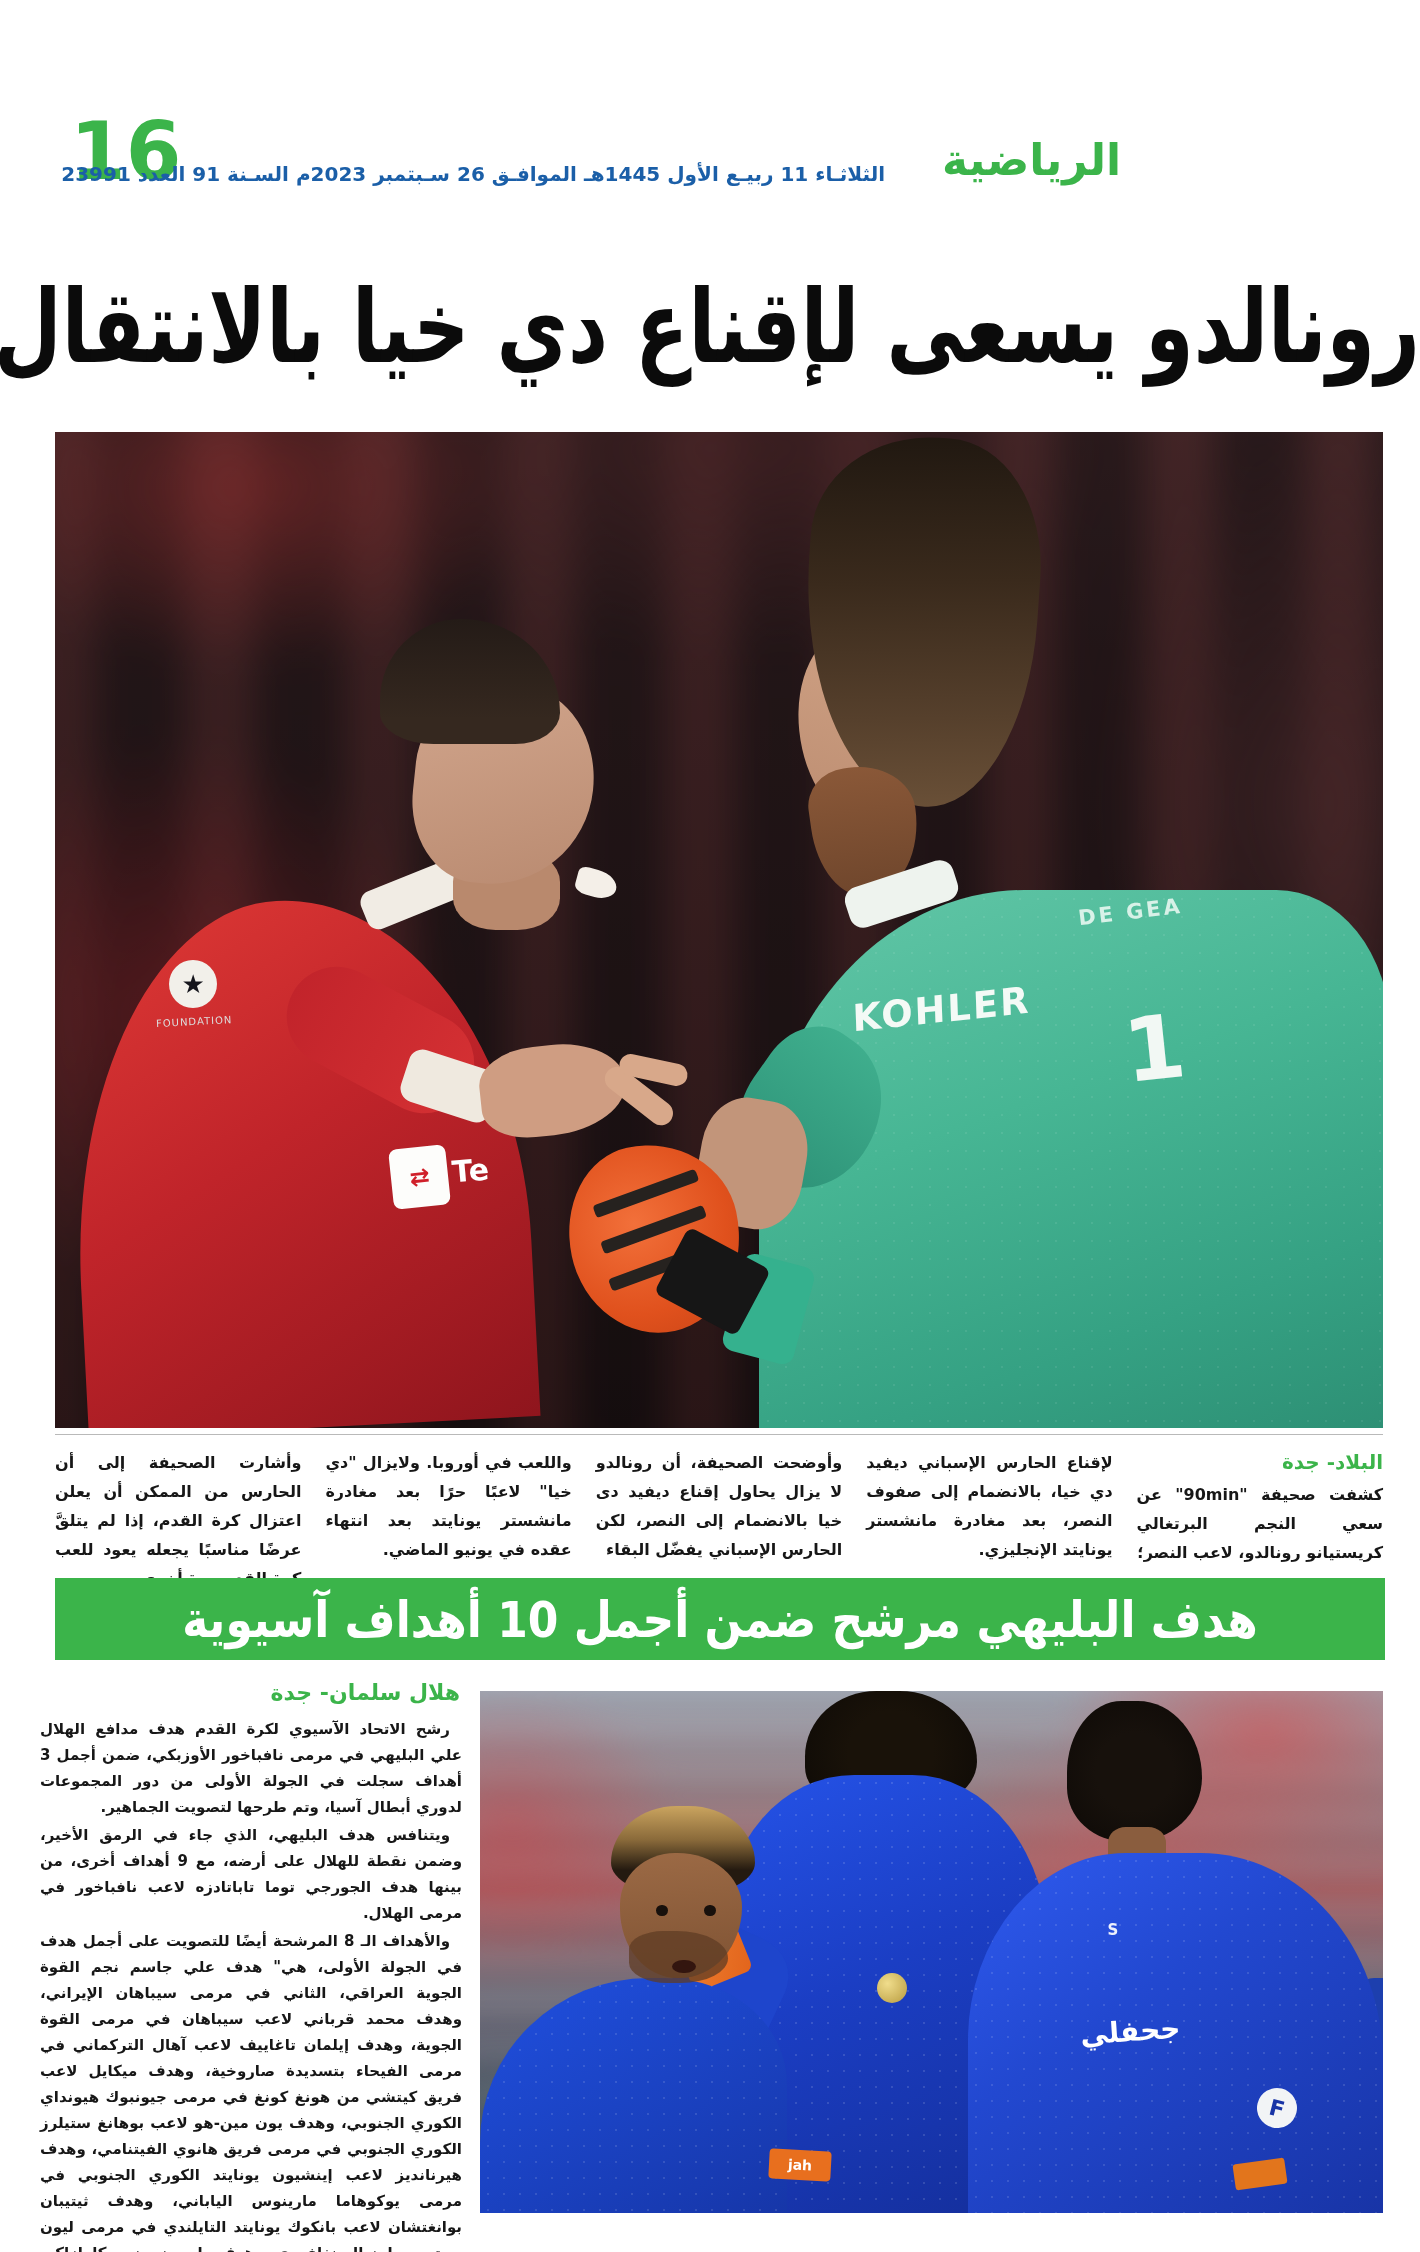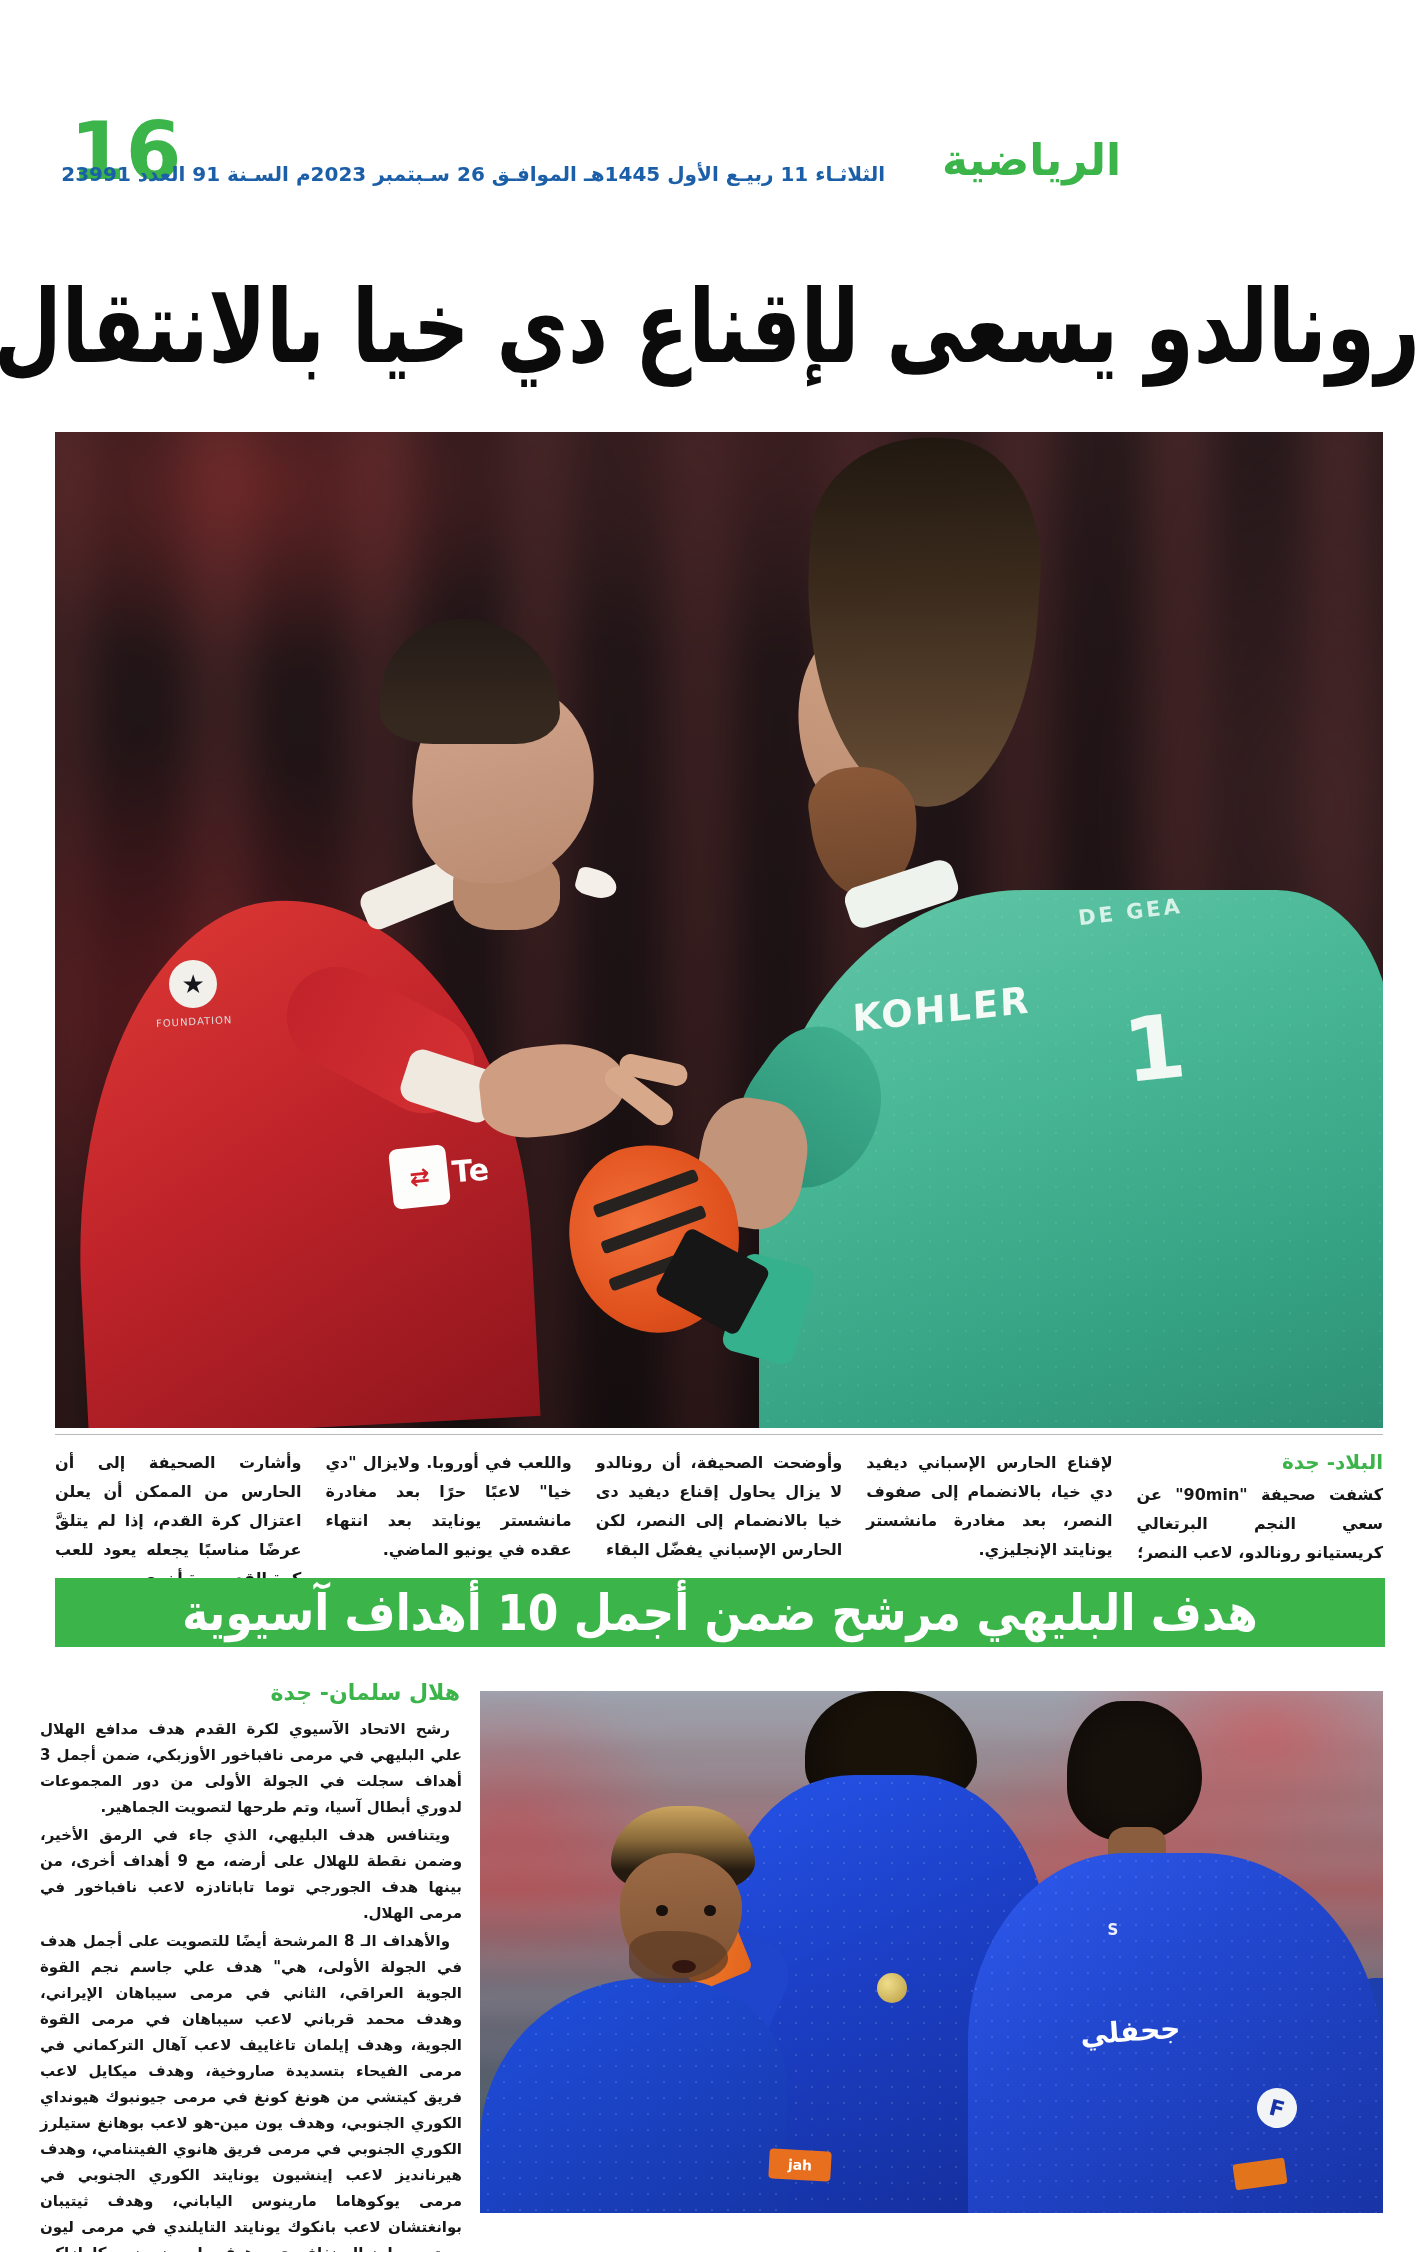--- a/index.html
+++ b/index.html
@@ -67,21 +67,21 @@
   .glove .stripe{position:absolute;left:18%;width:64%;height:7%;background:#26221f;border-radius:4px;transform:rotate(-8deg);}
   .glove-strap{left:46%;top:81.5%;width:7%;height:7.5%;background:#161616;border-radius:8px;transform:rotate(28deg);}
 
   
   .photo1-rule{left:55px;top:1418px;width:1328px;height:0;border-top:1px solid #b9b9b9;}
   .story1-cols{left:55px;top:1432px;width:1328px;height:120px;direction:rtl;display:flex;gap:24px;}
   .s1col{flex:1;font-size:16px;font-weight:bold;color:var(--ink);text-align:justify;line-height:29px;direction:rtl;}
   .dateline{color:var(--green);font-size:20px;font-weight:bold;margin-bottom:3px;text-align:right;}
 
   
-  .banner{left:55px;top:1562px;width:1330px;height:69px;background:var(--green);color:#fff;display:flex;align-items:center;justify-content:center;direction:rtl;font-size:44px;font-weight:bold;transform-origin:center;}
+  .banner{left:55px;top:1562px;width:1330px;height:82px;background:var(--green);color:#fff;display:flex;align-items:center;justify-content:center;direction:rtl;font-size:44px;font-weight:bold;transform-origin:center;}
   .banner-inner{transform:scaleY(1.15);}
 
   
   .byline{left:40px;top:1664px;width:420px;direction:rtl;text-align:right;color:var(--green);font-size:22px;font-weight:bold;}
   .story2-text{left:40px;top:1700px;width:422px;direction:rtl;text-align:justify;font-size:15px;font-weight:bold;color:var(--ink);line-height:26px;}
   .story2-text p{margin:0 0 2px 0;text-indent:12px;}
 
   
   .photo2{left:480px;top:1675px;width:903px;height:522px;overflow:hidden;background:#6e7382;}
   .p2-base{inset:0;background:linear-gradient(180deg,#9aa0ac 0%,#8f7b82 18%,#a05a5e 38%,#6d6a76 58%,#474e60 78%,#39404f 100%);}

